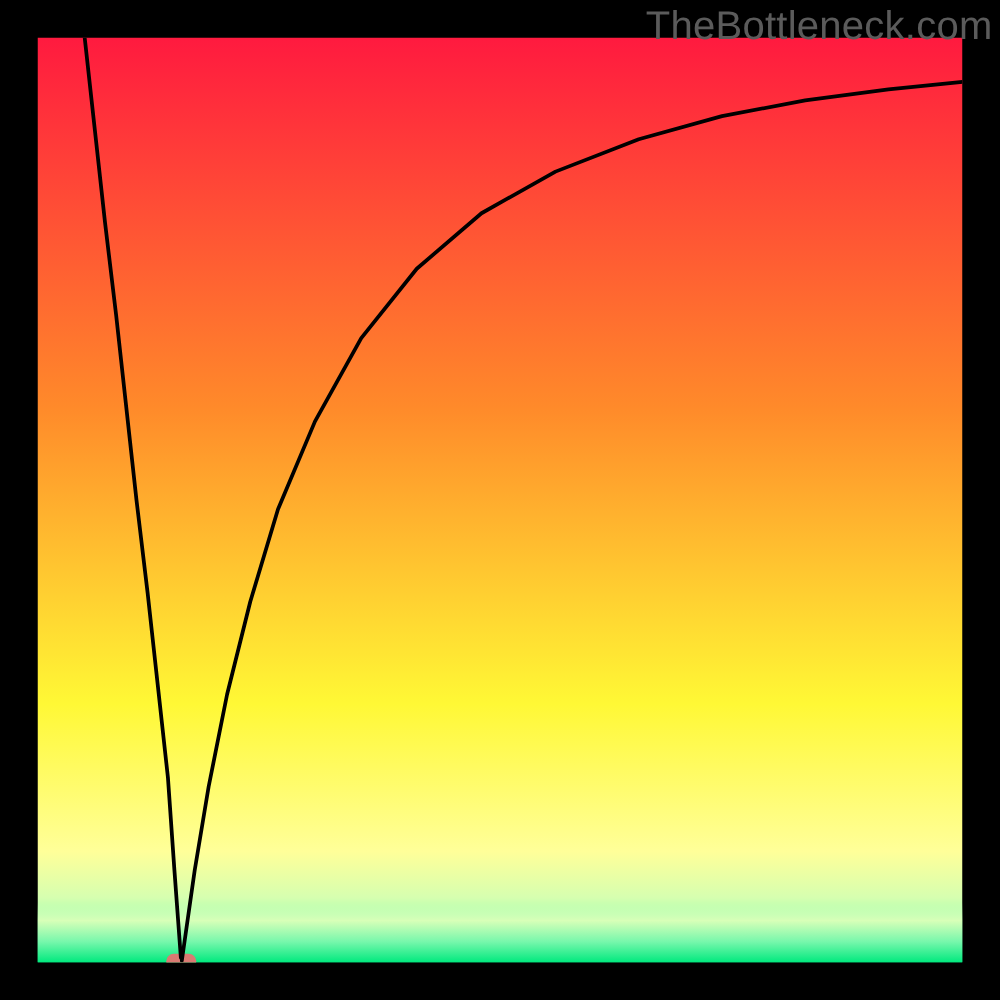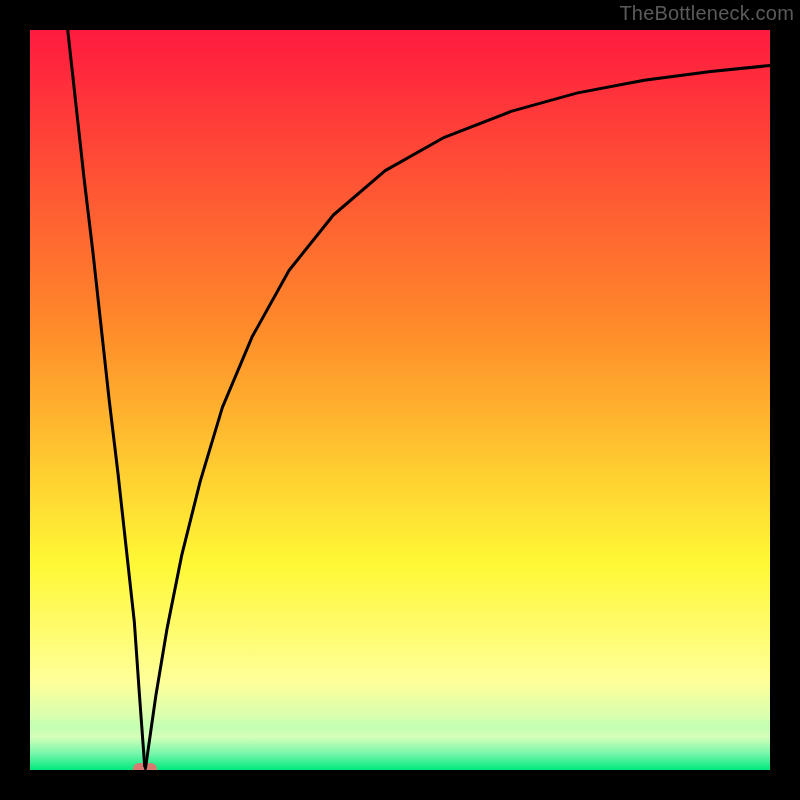--- a/index.html
+++ b/index.html
@@ -49,21 +49,21 @@
     inset: 0;
     width: 100%;
     height: 100%;
     z-index: 4;
   }
   .watermark {
     position: absolute;
     top: 2px;
     right: 6px;
     font-family: Arial, Helvetica, sans-serif;
-    font-size: 20px;
+    font-size: 32px;
     font-weight: 400;
     color: #5b5b5b;
     z-index: 10;
     letter-spacing: 0.2px;
   }
 </style>
 </head>
 <body>
 
 <div class="frame">

